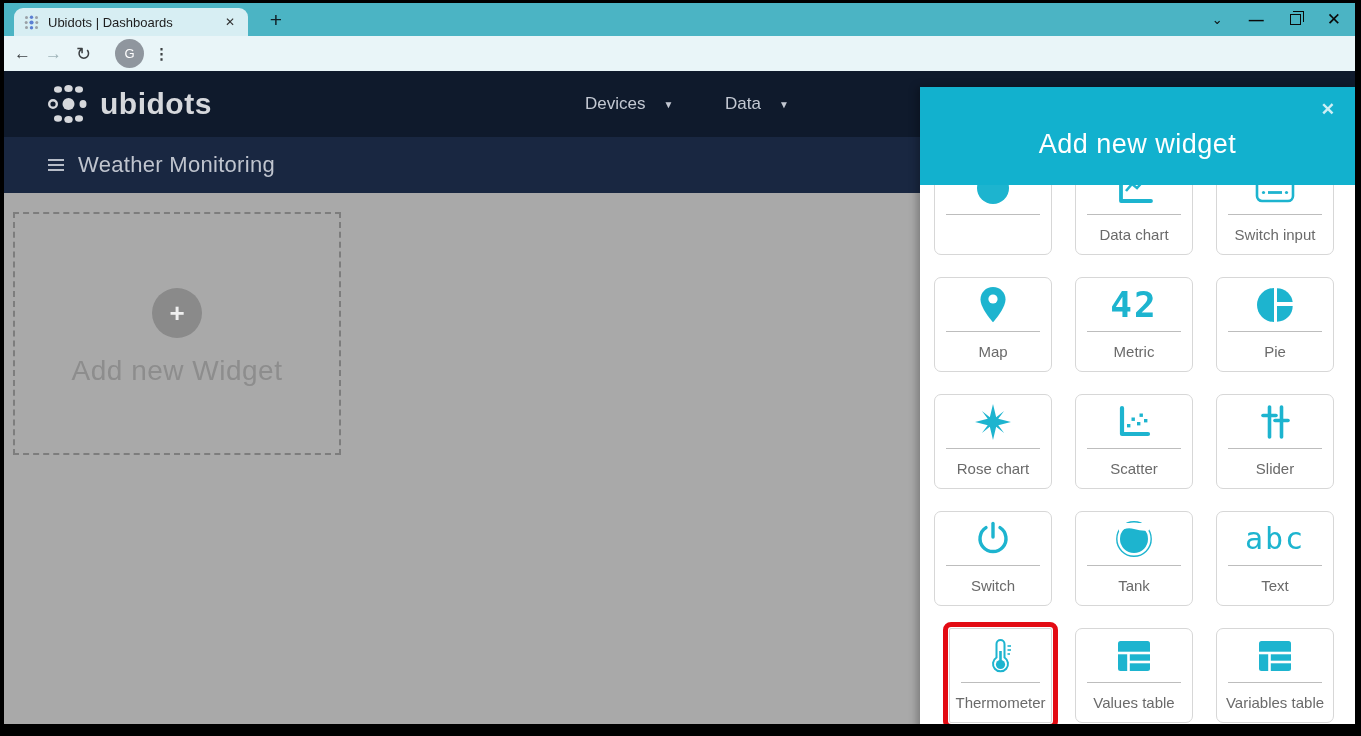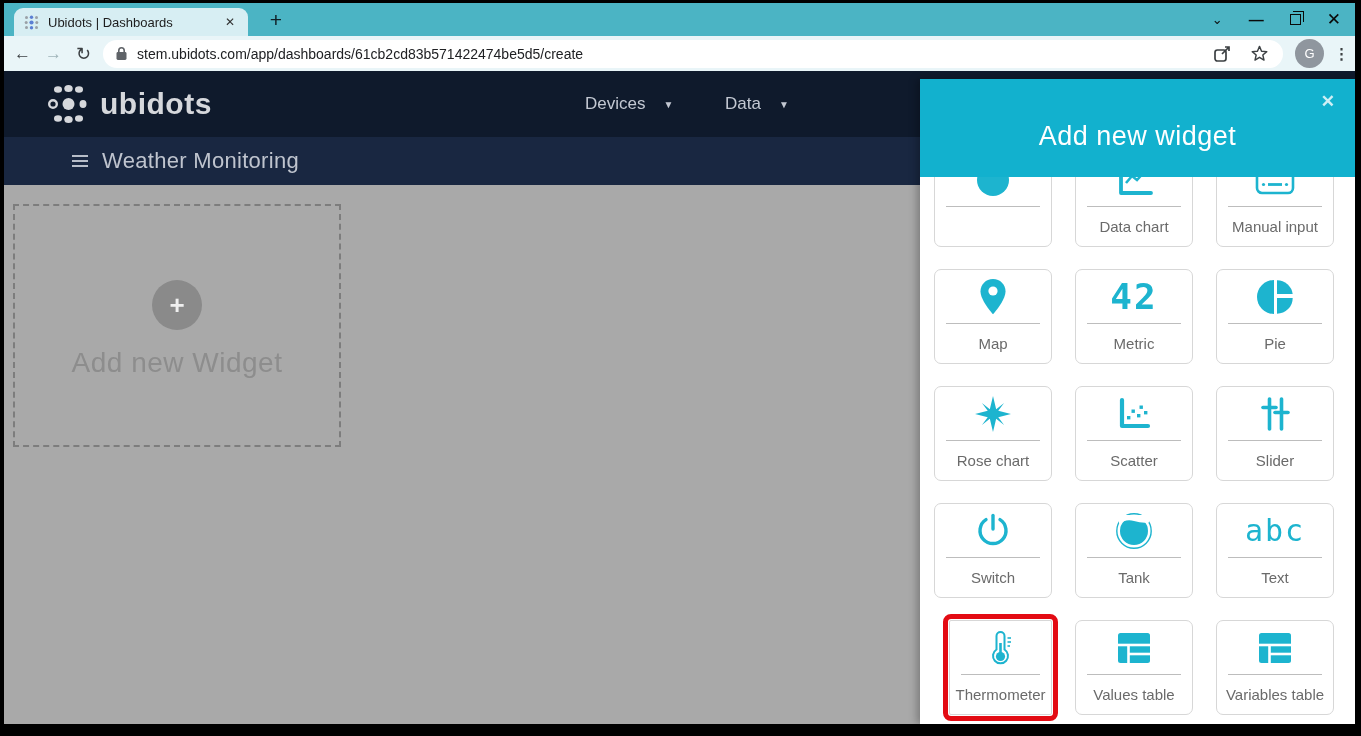--- a/index.html
+++ b/index.html
@@ -34,21 +34,21 @@
   .menu3 { color:#3c4043; font-size:15px; letter-spacing:0; margin:0 6px 0 10px; cursor:pointer; font-weight:bold; }
 
   
   .app { position:relative; height:653px; background:var(--canvas,#a9a9a9); }
   .topnav { position:relative; height:66px; background:var(--navy1,#0f1a2c); display:flex; align-items:center; }
   .brand { display:flex; align-items:center; gap:8px; margin-left:42px; cursor:pointer; }
   .brand-text { font-size:30px; font-weight:700; color:#d6d8dc; letter-spacing:.5px; }
   .nav-item { position:absolute; top:0; height:66px; display:flex; align-items:center; gap:18px;
               color:#c3c8d2; font-size:17px; cursor:pointer; }
   .nav-item .caret { font-size:10px; color:#c3c8d2; }
-  .subnav { height:48px; background:var(--navy2,#192741); display:flex; align-items:center; padding-left:68px; gap:14px; }
+  .subnav { height:56px; background:var(--navy2,#192741); display:flex; align-items:center; padding-left:44px; gap:14px; }
   .hamburger { width:16px; height:12px; border-top:2px solid #b7bdc8; border-bottom:2px solid #b7bdc8; position:relative; cursor:pointer; }
   .hamburger::after { content:""; position:absolute; left:0; right:0; top:3px; border-top:2px solid #b7bdc8; }
   .subnav-title { color:#bfc4ce; font-size:22px; letter-spacing:.3px; }
 
   .canvas { position:relative; height:539px; }
   .drop-zone { position:absolute; left:9px; top:19px; width:328px; height:243px;
                border:2px dashed #7d7d7d; display:flex; flex-direction:column; align-items:center;
                padding-top:74px; cursor:pointer; }
   .plus-circle { width:50px; height:50px; border-radius:50%; background:#8a8a8a; display:flex;
                  align-items:center; justify-content:center; }
@@ -104,36 +104,20 @@
       <span style="font-size:17px;">✕</span>
     </div>
   </div>
 
   <div class="urlrow">
     <div class="navbtns">
       <span class="b">←</span>
       <span class="b dis">→</span>
       <span class="b" style="font-size:18px;">↻</span>
     </div>
-    <div class="urlpill">
-      <svg width="13" height="15" viewBox="0 0 13 15">
-        <rect x="1.5" y="6" width="10" height="8" rx="1.4" fill="#5f6368"></rect>
-        <path d="M3.8 6.2 V4.4 a2.7 2.7 0 0 1 5.4 0 V6.2" fill="none" stroke="#5f6368" stroke-width="1.6"></path>
-      </svg>
-      <span class="url-text">stem.ubidots.com/app/dashboards/61cb2cd83b571422474be5d5/create</span>
-      <div class="pill-icons">
-        <svg width="19" height="18" viewBox="0 0 19 18">
-          <rect x="2" y="5" width="11" height="11" rx="2.4" fill="none" stroke="#3c4043" stroke-width="1.7"></rect>
-          <path d="M9 9 L16 2 M12 2 h4 v4" fill="none" stroke="#3c4043" stroke-width="1.7"></path>
-        </svg>
-        <svg width="19" height="19" viewBox="0 0 24 24">
-          <path d="M12 3 l2.6 6.1 6.6.5-5 4.3 1.5 6.4L12 16.8 6.3 20.3 7.8 13.9 2.8 9.6l6.6-.5z" fill="none" stroke="#3c4043" stroke-width="1.8" stroke-linejoin="round"></path>
-        </svg>
-      </div>
-    </div>
     <div class="avatar">
         <span>G</span>
       </div>
     <div class="menu3">⋮</div>
   </div>
 
   <div class="app">
 
     <div class="topnav">
       <div class="brand">
@@ -201,21 +185,21 @@
                   <circle cx="10" cy="10" r="1.6" fill="#1db4cf" stroke="none"></circle>
                   <circle cx="16" cy="10" r="1.6" fill="#1db4cf" stroke="none"></circle>
                   <circle cx="22" cy="10" r="1.6" fill="#1db4cf" stroke="none"></circle>
                   <circle cx="28" cy="10" r="1.6" fill="#1db4cf" stroke="none"></circle>
                   <circle cx="8.5" cy="19.5" r="1.6" fill="#1db4cf" stroke="none"></circle>
                   <line x1="13" y1="19.5" x2="27" y2="19.5" stroke-width="2.8"></line>
                   <circle cx="31.5" cy="19.5" r="1.6" fill="#1db4cf" stroke="none"></circle>
                 </svg>
               </div>
               <div class="divider"></div>
-              <div class="label">Manual input</div>
+              <div class="label">Switch input</div>
             </div>
             <div class="card">
               <div class="icon-wrap">
                 <svg width="36" height="40" viewBox="0 0 36 40">
                   <path d="M18 2 C10.8 2 5.5 7.6 5.5 14.3 c0 9.5 12.5 23 12.5 23 s12.5-13.5 12.5-23 C30.5 7.6 25.2 2 18 2 z" fill="#1db4cf"></path>
                   <circle cx="18" cy="14" r="4.6" fill="#fff"></circle>
                 </svg>
               </div>
               <div class="divider"></div>
               <div class="label">Map</div>

